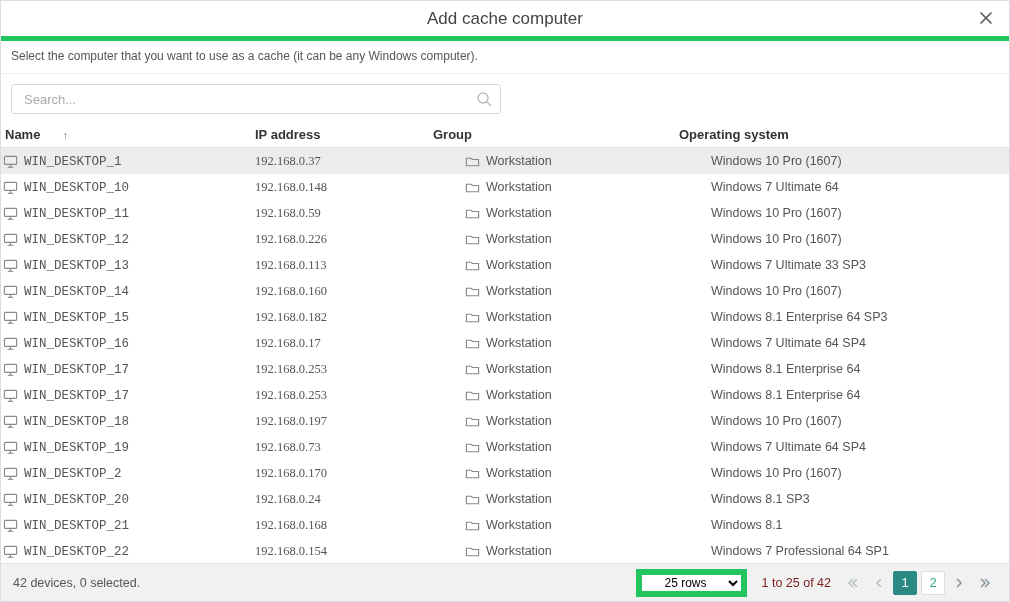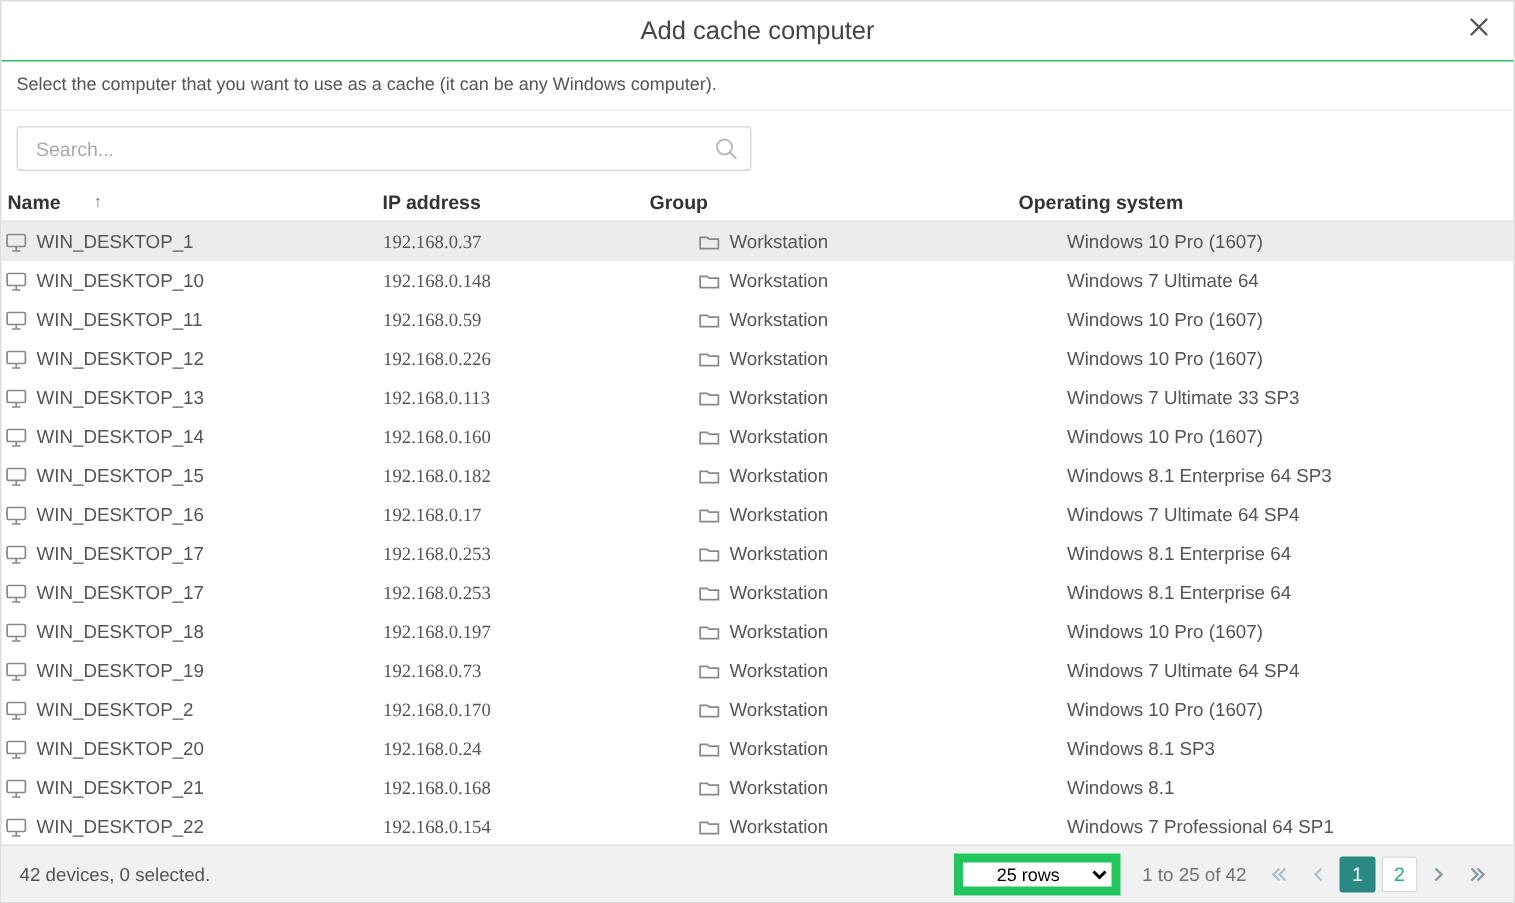--- a/index.html
+++ b/index.html
@@ -11,21 +11,21 @@
     color: #333;
     background: #fff;
     overflow: hidden;
   }
   .window { width: 1010px; height: 602px; border: 1px solid #ddd; display: flex; flex-direction: column; position: relative; }
 
   
   .titlebar {
     height: 40px;
     display: flex; align-items: center; justify-content: center;
-    border-bottom: 1px solid #22c55e;
+    border-bottom: 5px solid #22c55e;
     position: relative;
     color: #444;
     font-size: 17px;
   }
   .close-btn {
     position: absolute; right: 14px; top: 10px;
     width: 18px; height: 18px; line-height: 18px; text-align: center;
     font-size: 16px; color: #555; cursor: pointer;
   }
 
@@ -81,21 +81,21 @@
   .row {
     display: flex;
     align-items: center;
     height: 26px;
     font-size: 12.5px;
     color: #555;
     padding-left: 2px;
     cursor: pointer;
   }
   .row.selected { background: #ececec; }
-  .cell-name  { width: 252px; display: flex; align-items: center; gap: 6px; }
+  .cell-name  { width: 252px; display: flex; align-items: flex-end; gap: 6px; font-family: Liberation Mono, monospace; }
   .cell-ip    { width: 178px; font-family: Liberation Serif, serif; }
   .cell-group { width: 246px; display: flex; align-items: center; gap: 6px; padding-left: 32px; }
   .cell-os    { flex: 1; margin-left: 32px; }
 
   .mon-icon { stroke:#888; fill:none; flex-shrink:0;}
   .folder-icon { stroke:#888; fill:none; flex-shrink:0;}
 
   
   .tbody::-webkit-scrollbar { width: 10px; }
   .tbody::-webkit-scrollbar-thumb { background:#c9c9c9; border-radius:5px; }
@@ -110,21 +110,21 @@
     align-items: center;
     padding: 0 12px;
     font-size: 12.5px;
     color: #555;
   }
   .footer .spacer { flex:1; }
   .rows-select {
     height: 28px; font-size: 12px; border:6px solid #22c55e; background:#fff;
     padding: 0 18px; margin-right: 14px;
   }
-  .range-text { margin-right: 10px; color:#737373; }
+  .range-text { margin-right: 10px; color:#7f1d1d; }
   .pager { display:flex; align-items:center; gap:2px; }
   .pbtn {
     width: 24px; height: 24px;
     display:flex; align-items:center; justify-content:center;
     color:#9aa; cursor: pointer; font-size:13px;
     border-radius:2px;
   }
   .pbtn.num { color:#3a7; background:#fff; border:1px solid #ddd; width:24px;}
   .pbtn.active { background:#2a8a83; color:#fff; border:none; }
 </style>

